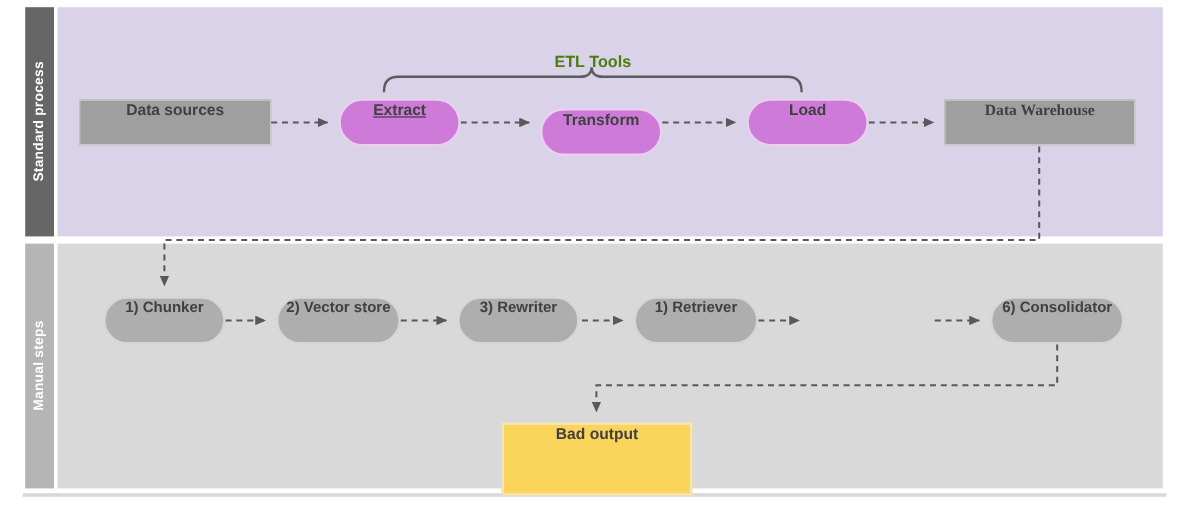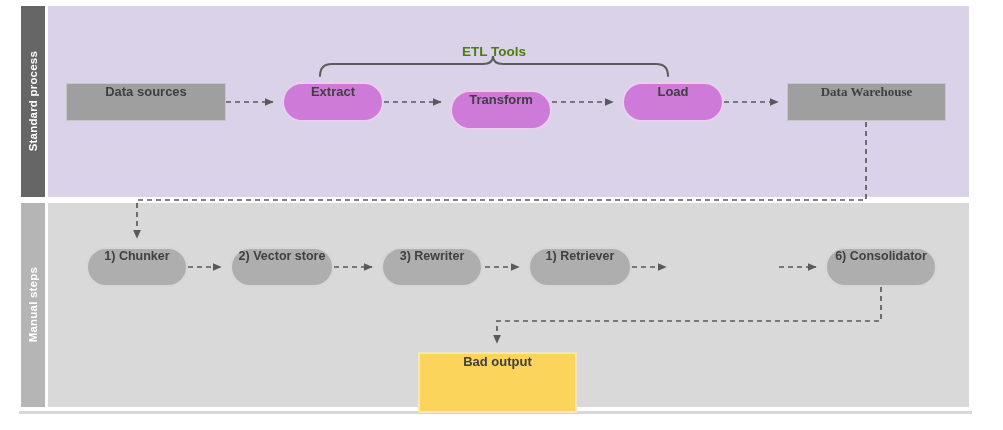--- a/index.html
+++ b/index.html
@@ -51,21 +51,21 @@
     <span>Manual steps</span>
   </div>
 
   <div class="bottom-rule"></div>
 
   <div class="etl-label">ETL Tools</div>
 
   <div class="node box" style="left:66px;top:83px;width:160px;height:38px;">
     <span>Data sources</span>
   </div>
-  <div class="node pill-pink" style="left:282px;top:82px;width:102px;height:40px;">
+  <div class="node pill-pink" style="left:282px;top:82px;width:102px;height:40px;text-decoration:underline;">
     <span>Extract</span>
   </div>
   <div class="node pill-pink" style="left:450px;top:90px;width:102px;height:40px;">
     <span>Transform</span>
   </div>
   <div class="node pill-pink" style="left:622px;top:82px;width:102px;height:40px;">
     <span>Load</span>
   </div>
   <div class="node box" style="left:787px;top:83px;width:159px;height:38px;font-family:Liberation Serif, serif;">
     <span>Data Warehouse</span>

